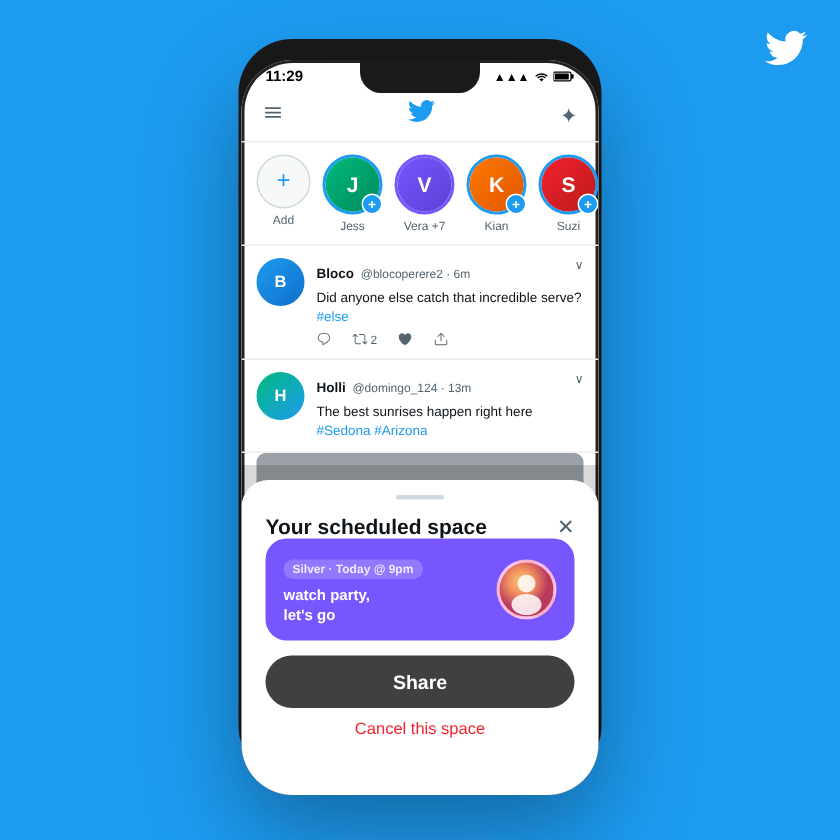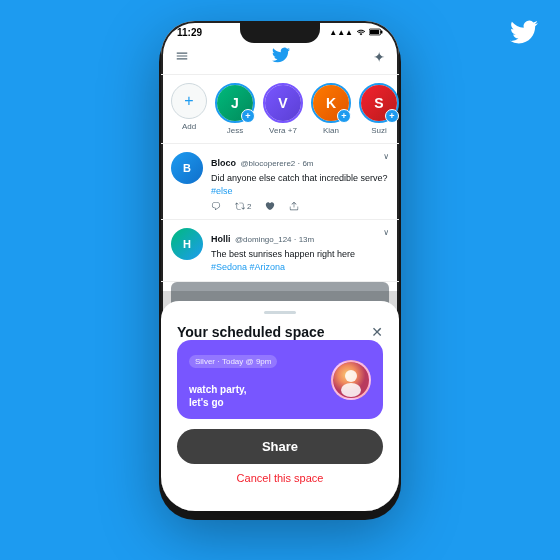--- a/index.html
+++ b/index.html
@@ -26,21 +26,21 @@
       top: 18px;
       right: 22px;
       color: rgba(255,255,255,0.85);
       font-size: 28px;
       z-index: 10;
     }
 
     
     .phone {
       position: absolute;
-      top: 21px;
+      top: 40px;
       left: 50%;
       transform: translateX(-50%);
       width: 238px;
       height: 490px;
       background: #fff;
       border-radius: 34px;
       box-shadow: 0 20px 60px rgba(0,0,0,0.35), inset 0 0 0 2px #222;
       overflow: hidden;
       z-index: 5;
     }
@@ -288,27 +288,27 @@
       align-items: center;
       justify-content: space-between;
       margin-bottom: 10px;
       position: relative;
     }
 
     .space-card-left {}
 
     .space-badge {
       font-size: 8px;
-      font-weight: 400;
+      font-weight: 700;
       color: rgba(255,255,255,0.85);
       background: rgba(255,255,255,0.2);
       border-radius: 10px;
       padding: 2px 6px;
       display: inline-block;
-      margin-bottom: 15px;
+      margin-bottom: 5px;
     }
 
     .space-title {
       font-size: 10px;
       font-weight: 700;
       color: #fff;
       line-height: 1.3;
     }
 
     .space-avatar {

